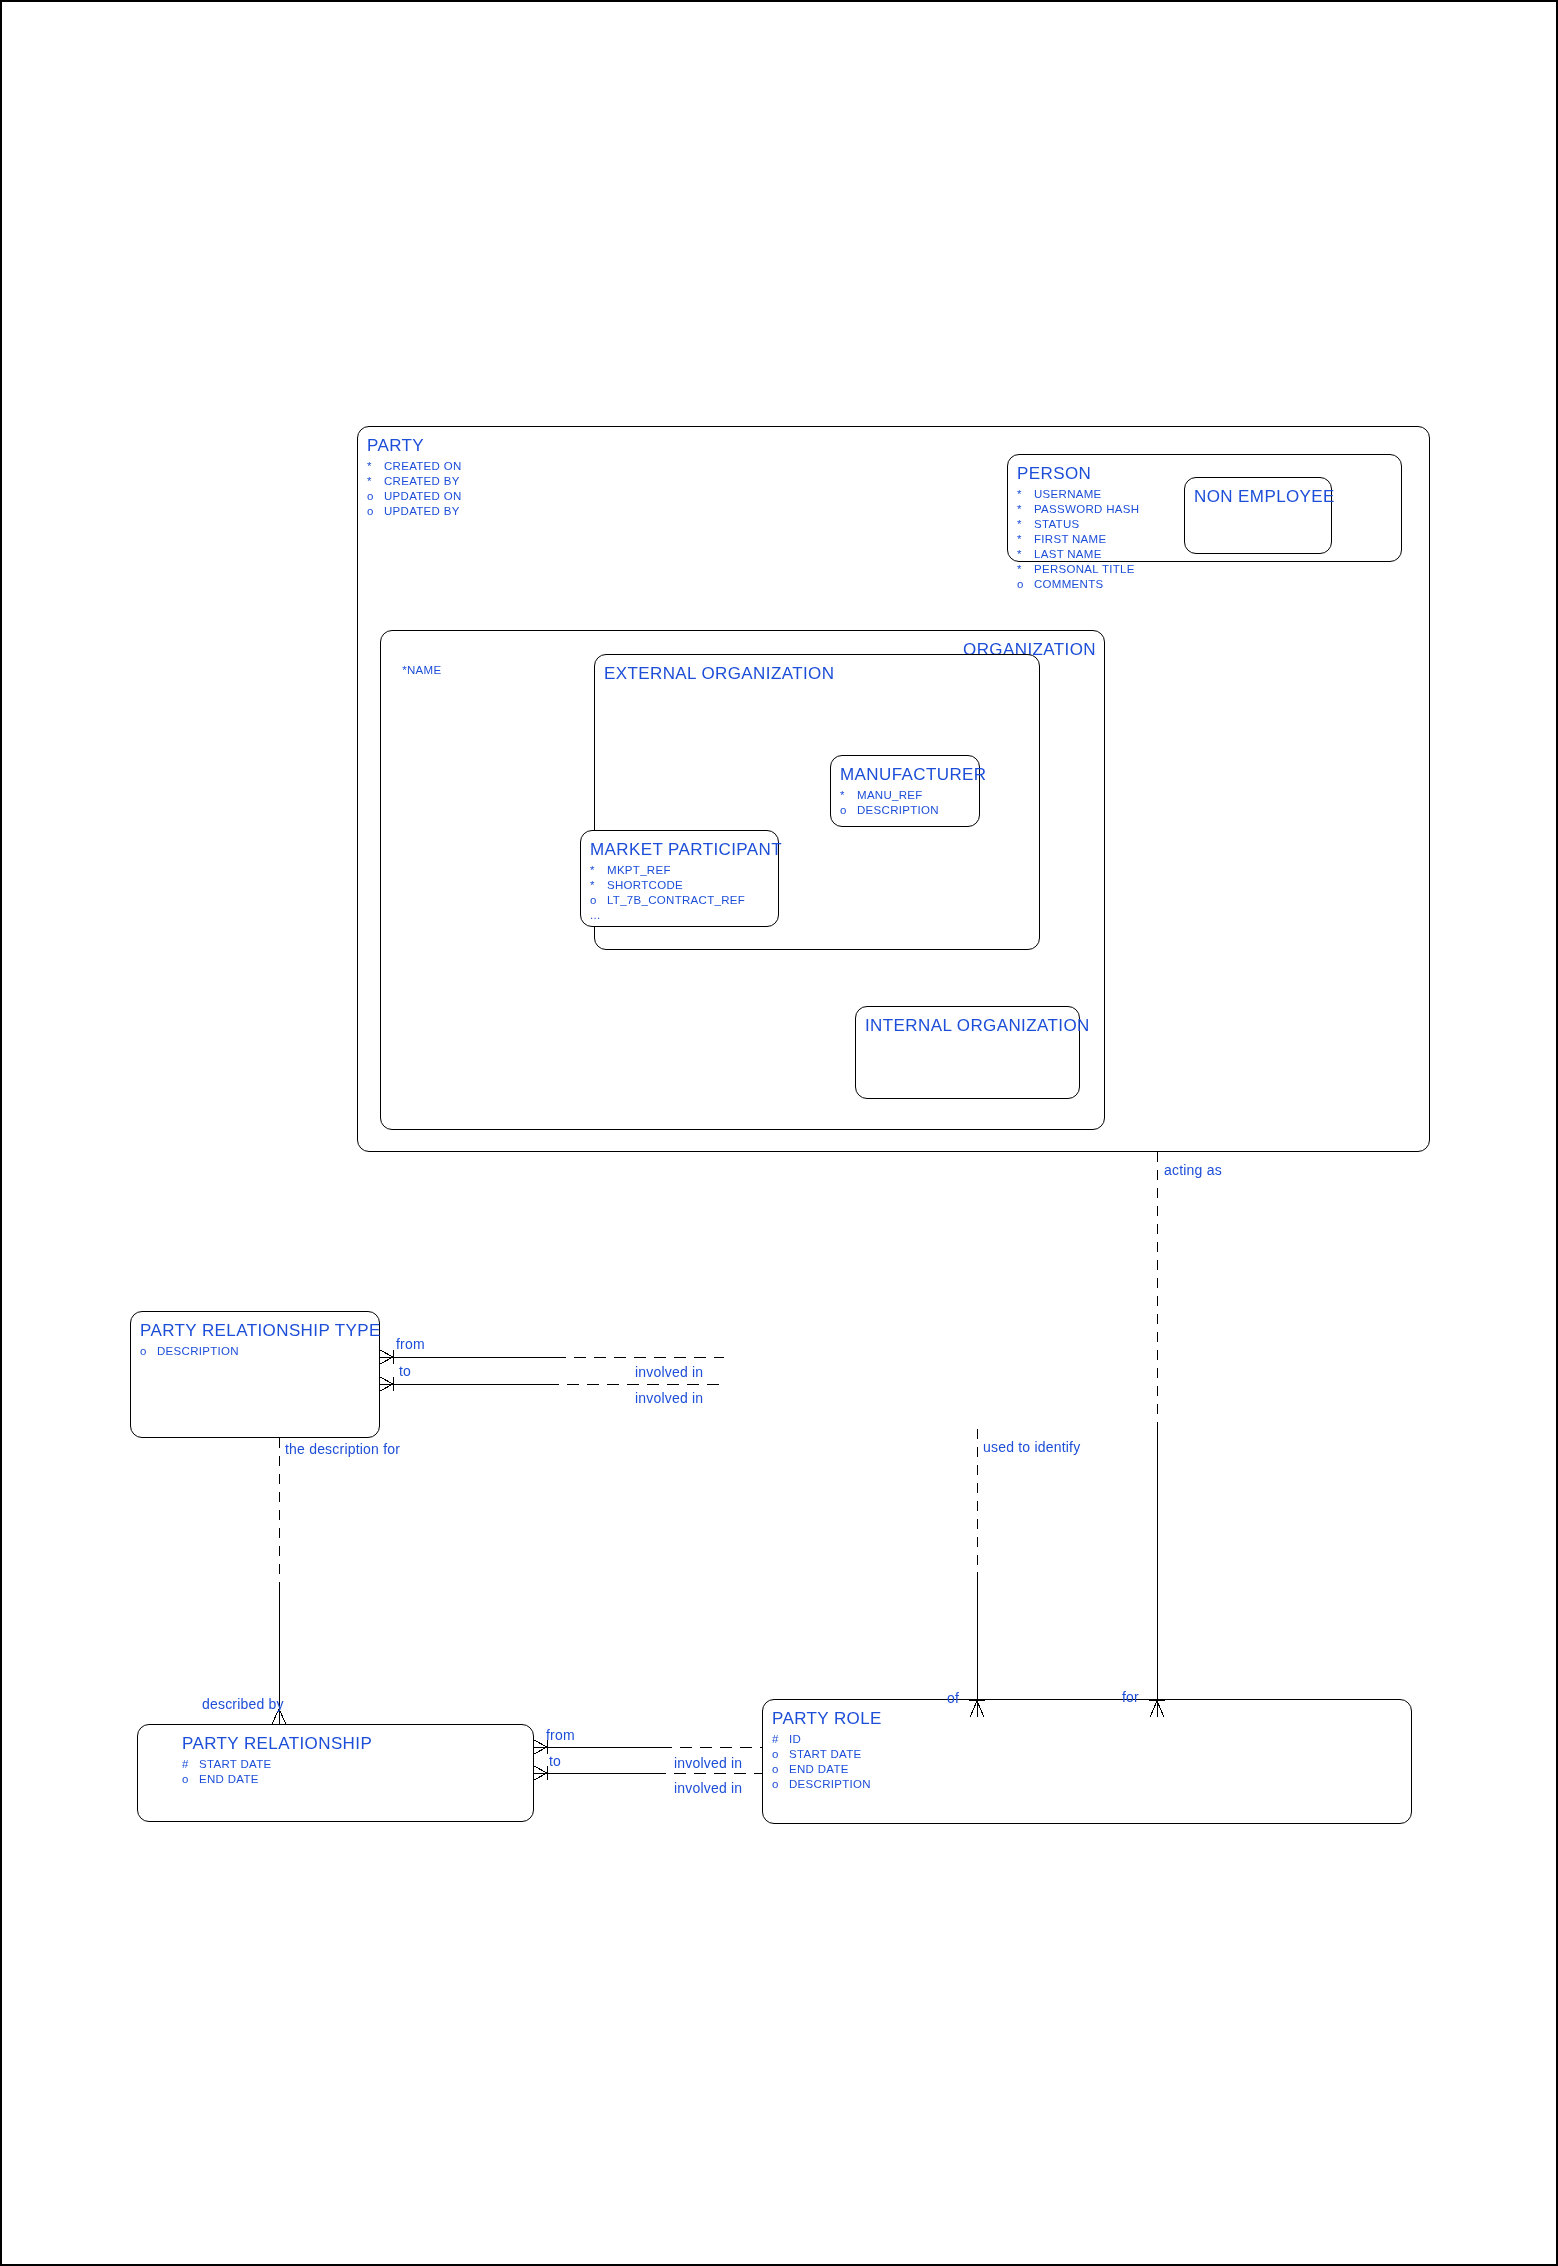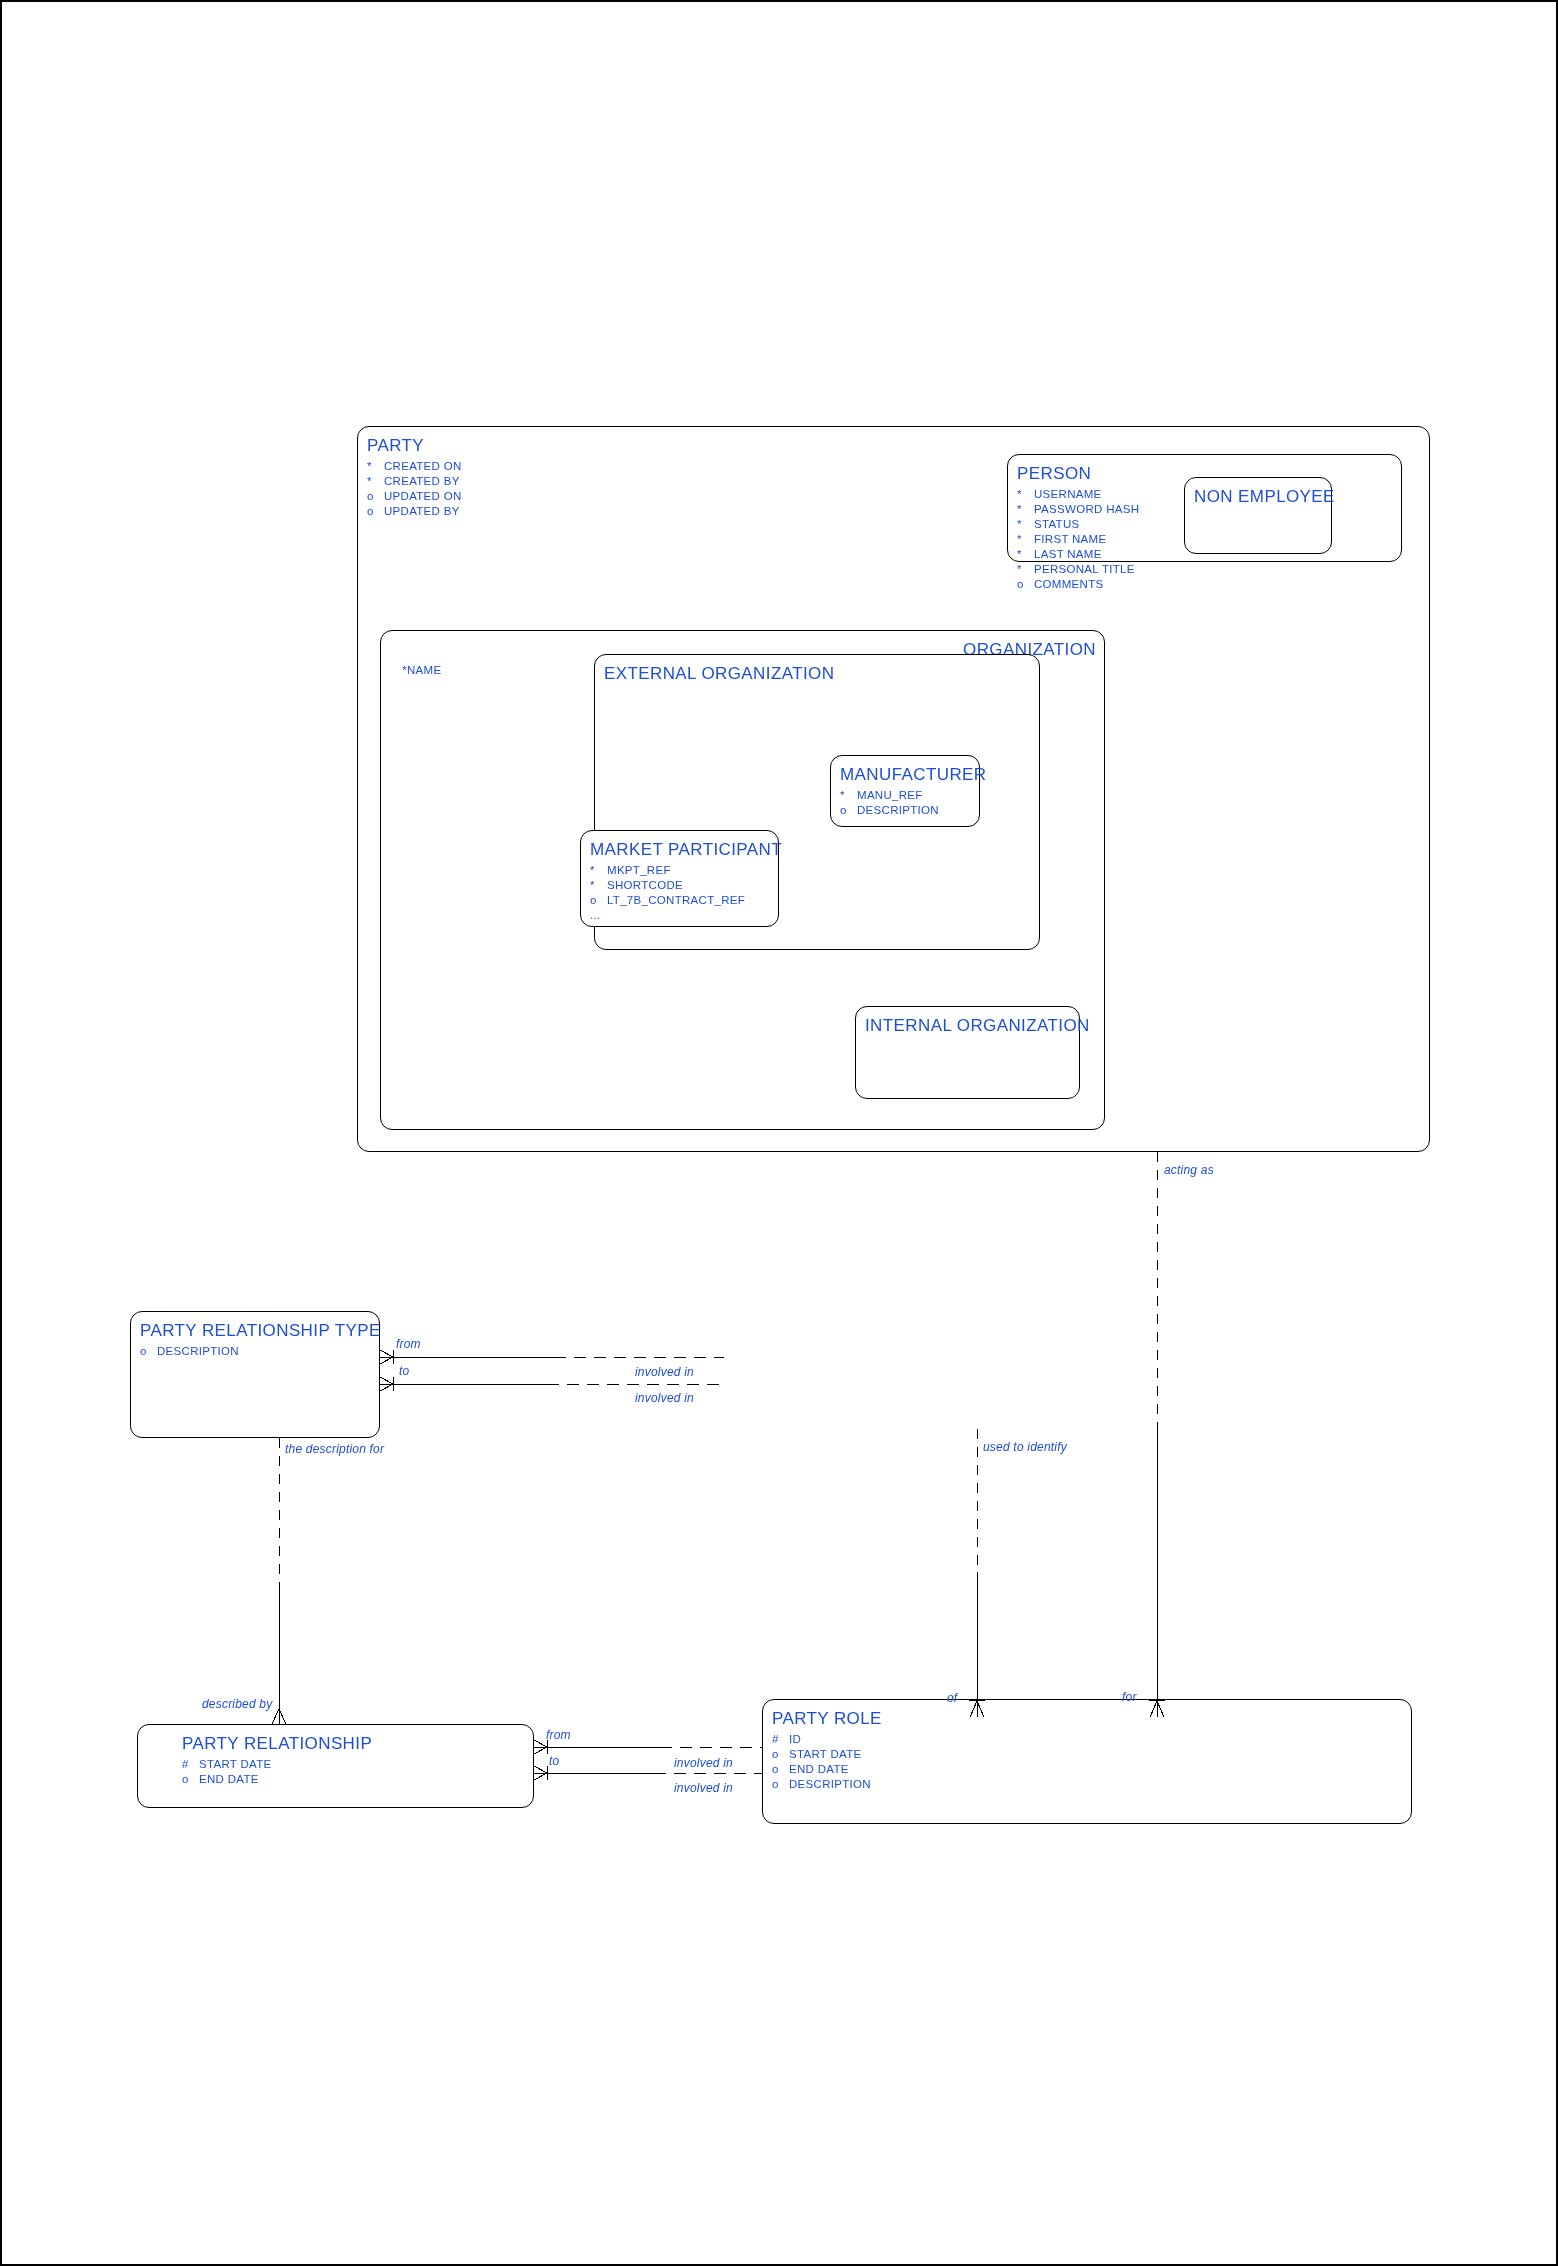--- a/index.html
+++ b/index.html
@@ -25,26 +25,25 @@
     font-size:17px;
     letter-spacing:0.4px;
     white-space:nowrap;
     line-height:20px;
   }
   .attrs { margin-top:3px; font-size:11.5px; letter-spacing:0.3px; line-height:15px; }
   .attr  { display:flex; white-space:nowrap; }
   .attr .pre { width:17px; flex:none; }
   .rlabel {
     position:absolute;
-    font-size:12px;
+    font-size:14px;
     letter-spacing:0.2px;
     white-space:nowrap;
     line-height:16px;
     background:transparent;
-    font-style:italic;
   }
   svg.connectors {
     position:absolute; left:0; top:0;
     pointer-events:none;
   }
   svg.connectors path { stroke:#000; fill:none; stroke-width:1; shape-rendering:crispEdges; }
 </style>
 </head>
 <body>
 
@@ -168,21 +167,21 @@
     <div class="title">PARTY RELATIONSHIP TYPE</div>
     <div class="attrs">
       <div class="attr">
           <span class="pre">o</span>
           <span>DESCRIPTION</span>
         </div>
     </div>
   </div>
 
 
-  <div class="entity" style="left:135px;top:1722px;width:397px;height:84px;padding-left:44px;">
+  <div class="entity" style="left:135px;top:1722px;width:397px;height:98px;padding-left:44px;">
     <div class="title">PARTY RELATIONSHIP</div>
     <div class="attrs">
       <div class="attr">
           <span class="pre">#</span>
           <span>START DATE</span>
         </div>
       <div class="attr">
           <span class="pre">o</span>
           <span>END DATE</span>
         </div>

